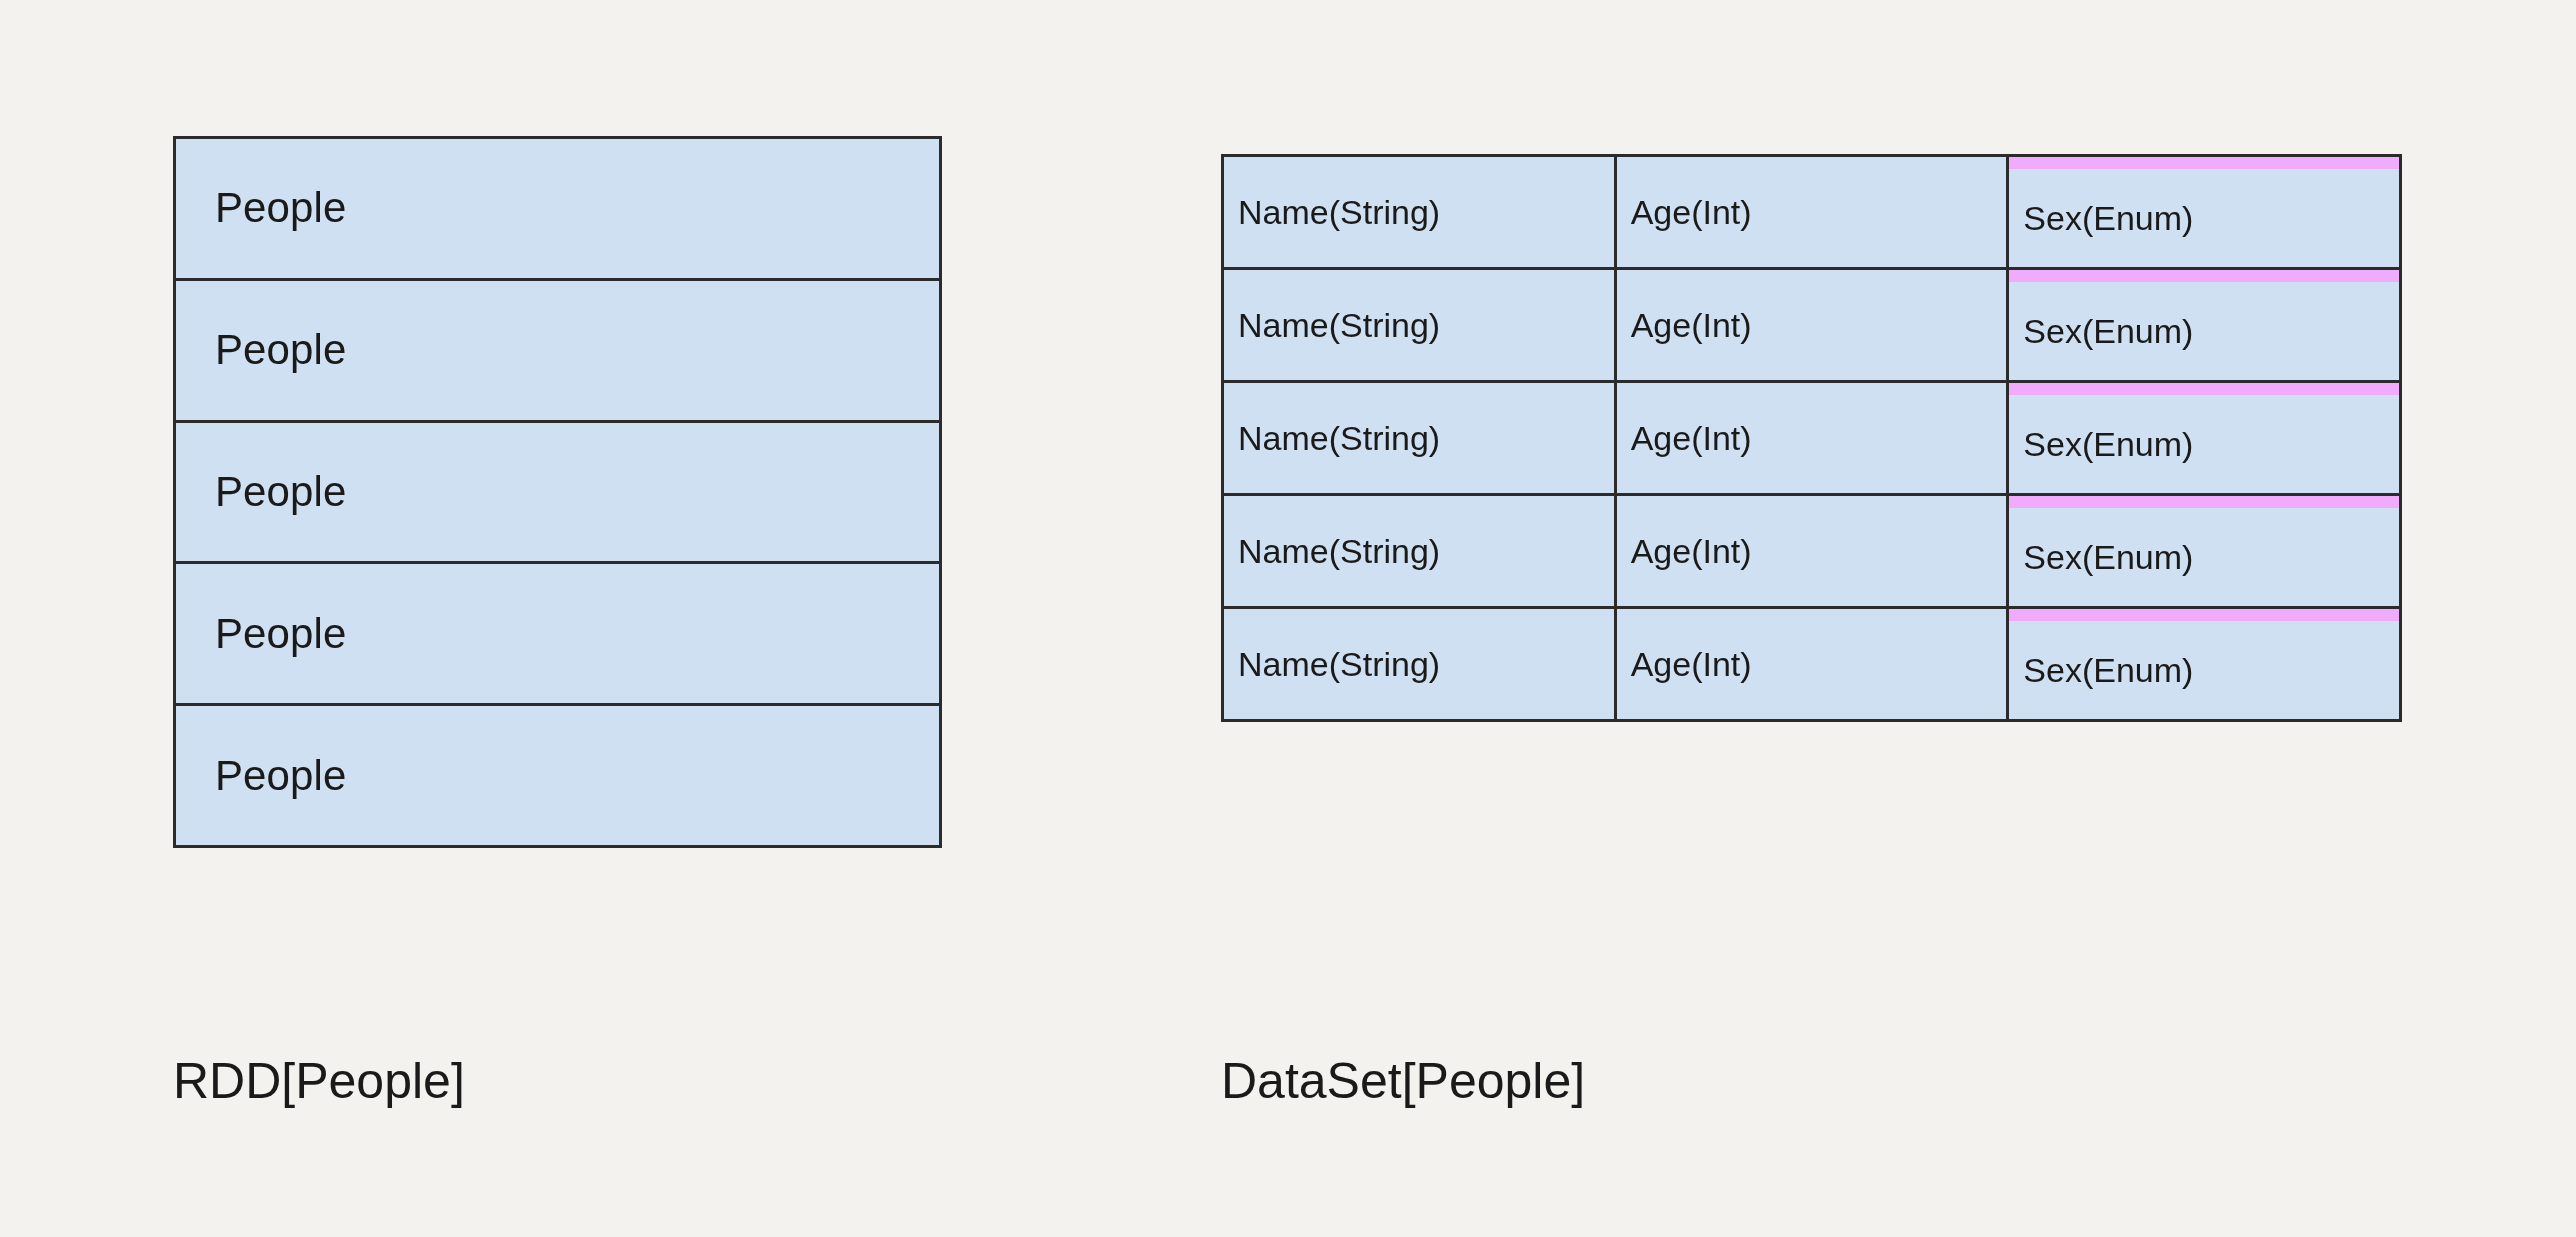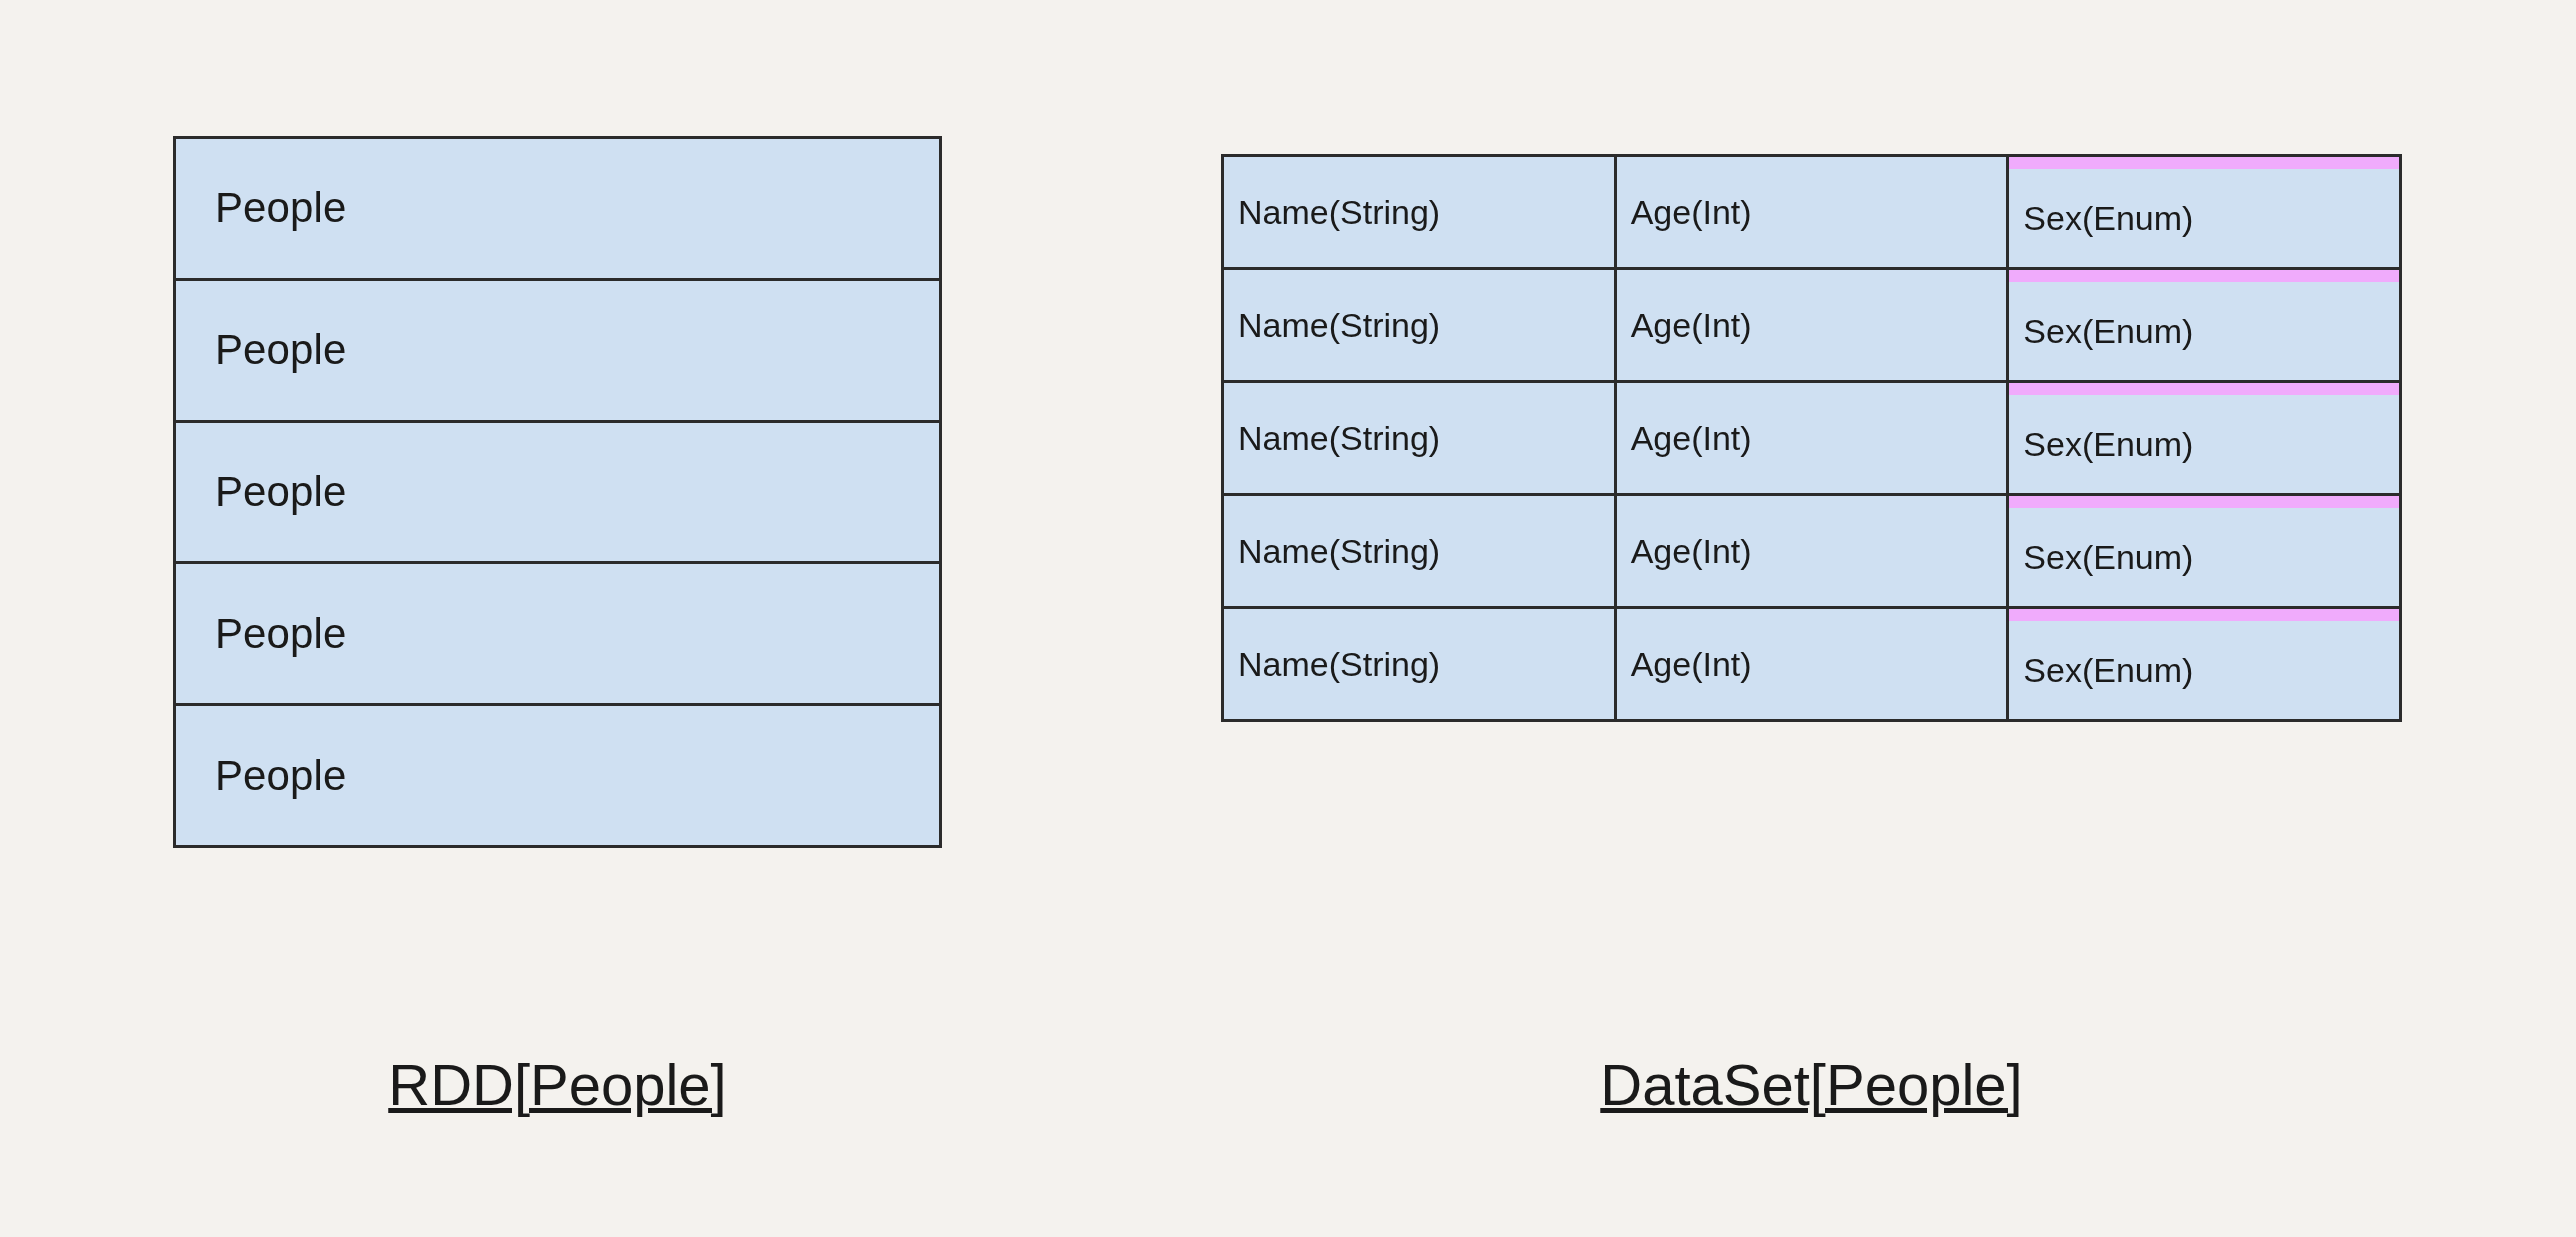--- a/index.html
+++ b/index.html
@@ -93,26 +93,24 @@
     font-size: 34px;
     line-height: 1;
     color: #1a1a1a;
     padding-left: 14px;
     white-space: nowrap;
   }
 
   
   .caption {
     position: absolute;
-    font-size: 58px;
+    font-size: 50px;
     line-height: 1;
     color: #1a1a1a;
     white-space: nowrap;
-    text-align: center;
-    text-decoration: underline;
   }
   .caption-left {
     left: 173px;
     width: 769px;
     top: 1056px;
   }
   .caption-right {
     left: 1221px;
     width: 1181px;
     top: 1056px;

